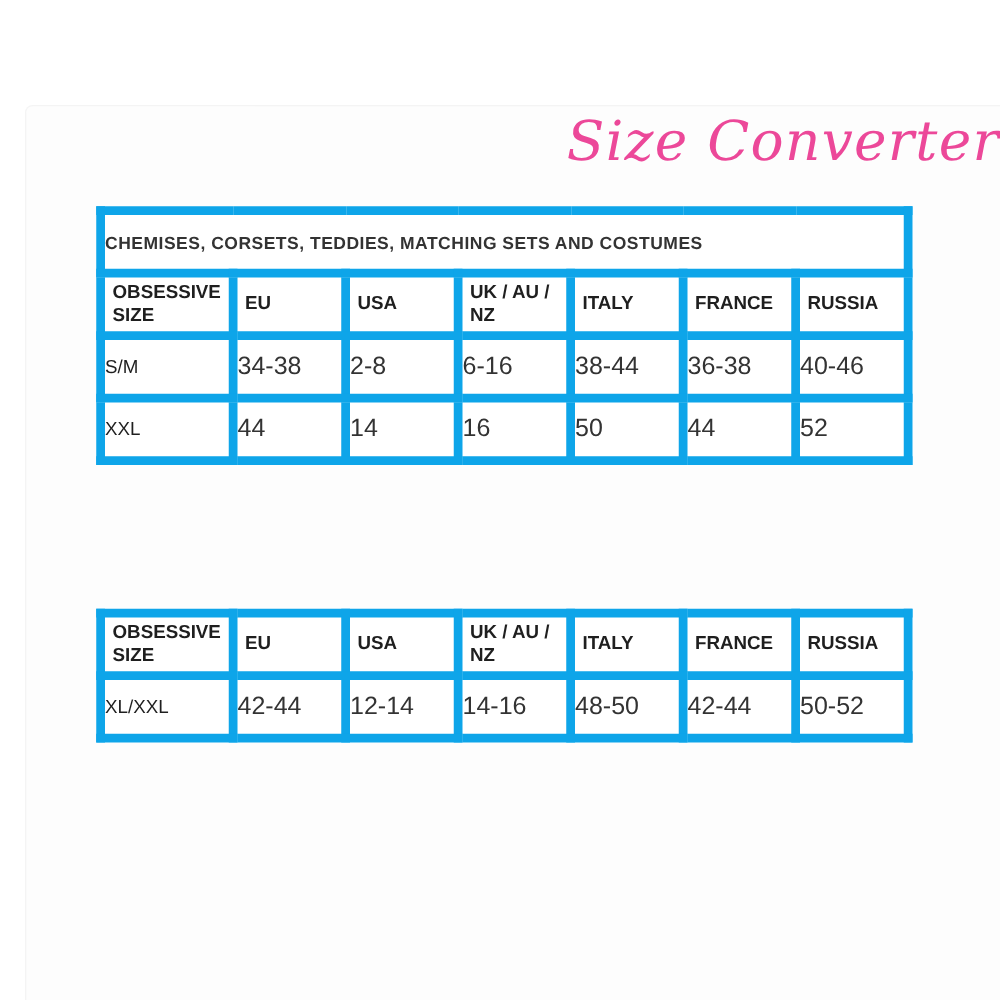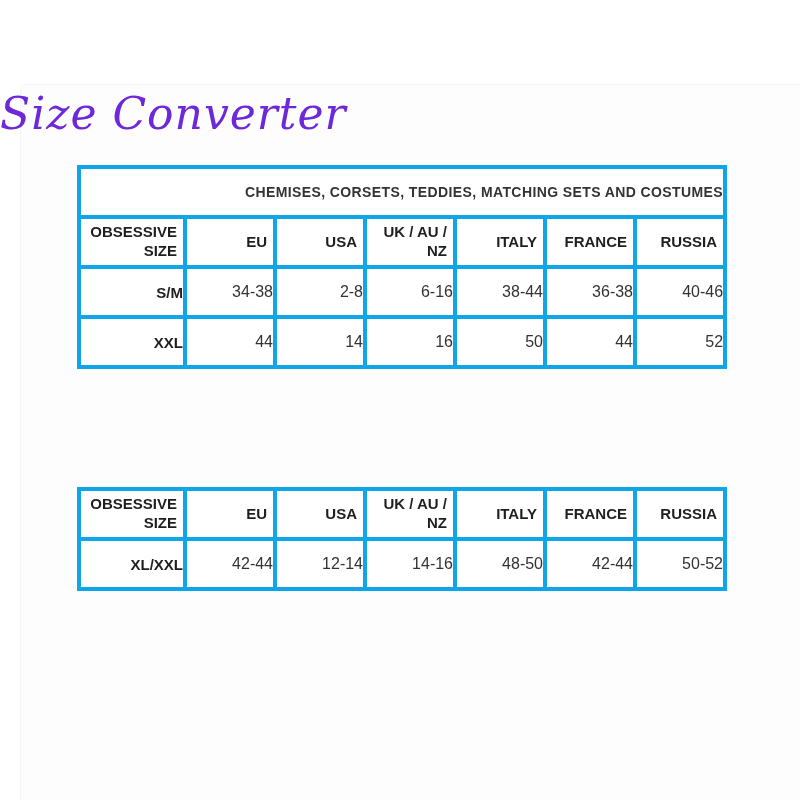--- a/index.html
+++ b/index.html
@@ -17,64 +17,64 @@
     left: 20px; top: 84px; right: 0; bottom: 0;
     background: #fdfdfd;
     border-top: 1px solid #f4f4f4;
     border-left: 1px solid #f4f4f4;
     border-radius: 6px 0 0 0;
   }
 
   .title {
     position: absolute;
     left: 0; right: 0; top: 88px;
-    text-align: left;
+    text-align: right;
     font-family: "DejaVu Serif", serif;
     font-style: italic;
     font-weight: 400;
     font-size: 44px;
     letter-spacing: 1px;
-    color: #6d28d9;
+    color: #ec4899;
   }
 
   table.size-table {
     position: absolute;
     left: 77px;
     width: 646px;
     border-collapse: collapse;
     table-layout: fixed;
     background: #ffffff;
   }
   table.size-table td, table.size-table th {
-    border: 4px solid #0ea5e9;
-    text-align: right;
+    border: 7px solid #0ea5e9;
+    text-align: left;
     vertical-align: middle;
     height: 50px;
     color: #333333;
   }
   td.caption {
     font-size: 14px;
     font-weight: bold;
     letter-spacing: 0.4px;
     color: #dc5960;
   }
   tr.header-row th {
     font-size: 15px;
     font-weight: bold;
     color: #1f1f1f;
     line-height: 1.25;
     padding: 0 6px;
   }
   tbody th.row-label {
     font-size: 15px;
-    font-weight: bold;
+    font-weight: normal;
     color: #1f1f1f;
   }
   tbody td.value-cell {
-    font-size: 16px;
+    font-size: 20px;
     font-weight: normal;
     color: #333333;
   }
   #table-0 { top: 165px; }
   #table-1 { top: 487px; }
 </style>
 </head>
 <body>
 
 <div class="page-card"></div>

